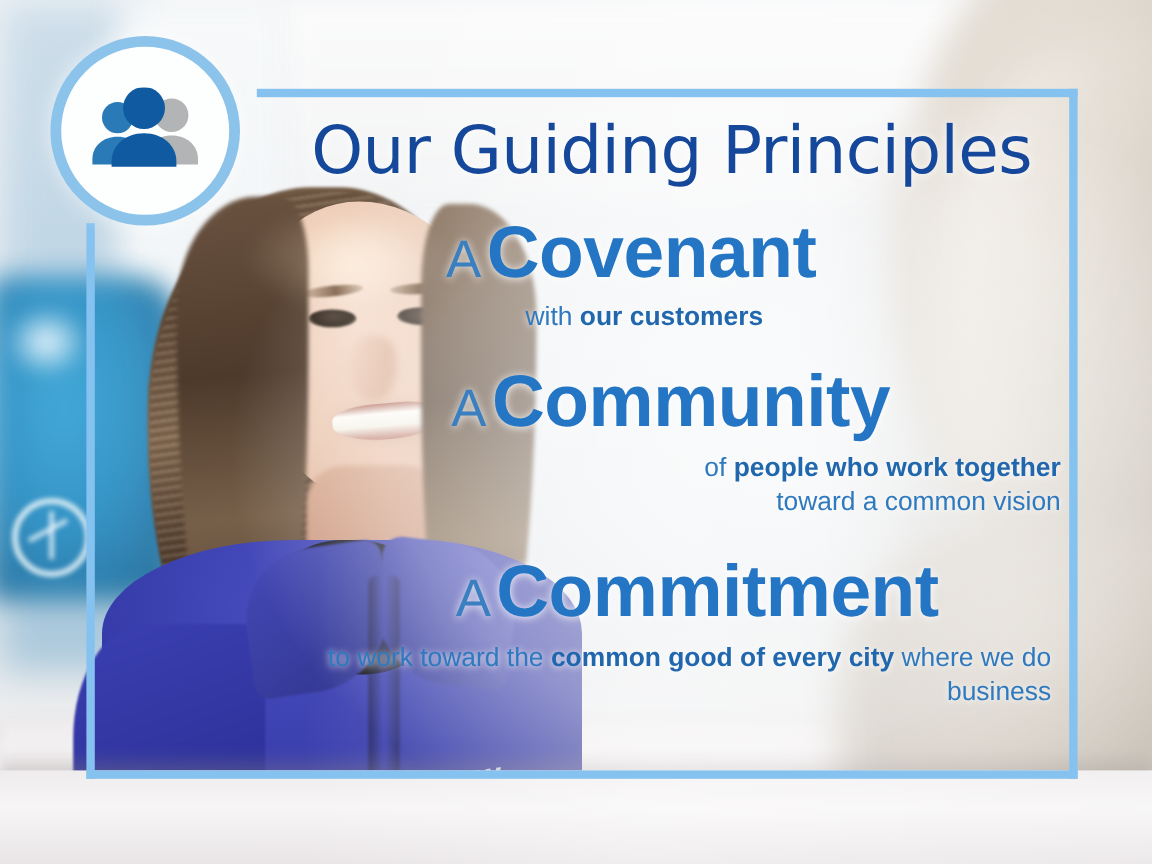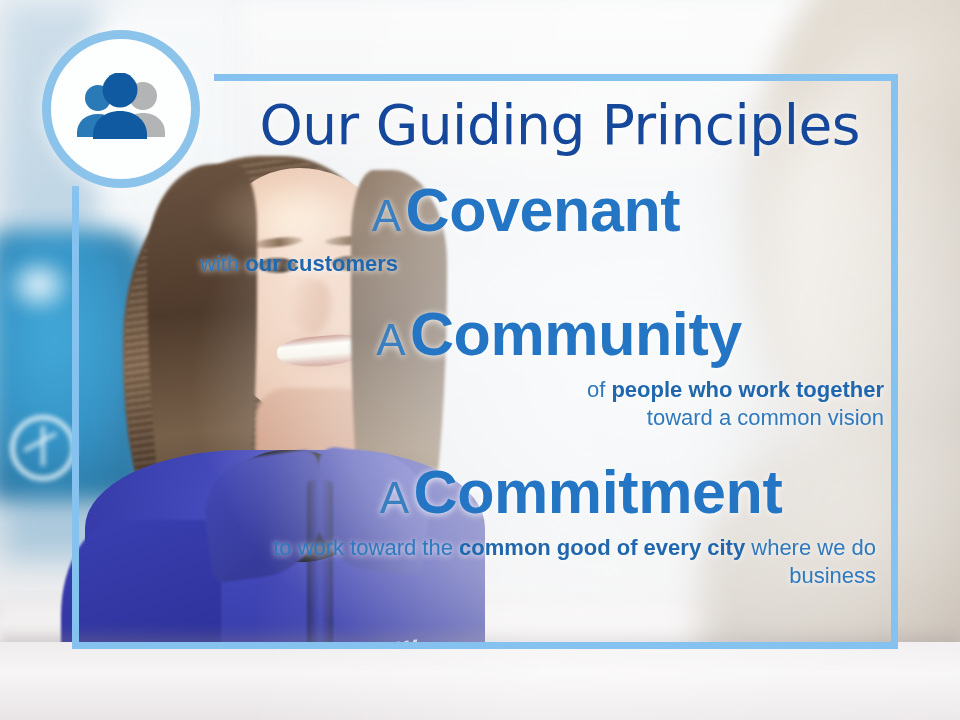--- a/index.html
+++ b/index.html
@@ -497,21 +497,21 @@
     font-size: 22px;
     line-height: 1.28;
     color: #2f79bf;
     text-shadow: 0 1px 6px rgba(255,255,255,.9);
   }
   .p-sub b { font-weight: 700; color: #2067ae; }
 
   
   #principle-covenant   { top: 108px; }
   #principle-covenant   .p-head { padding-right: 38px; }
-  #principle-covenant   .p-sub  { padding-right: 16px; margin-top: 8px; }
+  #principle-covenant   .p-sub  { text-align: center; padding-right: 16px; margin-top: 8px; }
 
   #principle-community  { top: 232px; }
   #principle-community  .p-head { padding-left: 28px; }
   #principle-community  .p-sub  { text-align: right; padding-right: 6px; margin-top: 10px; }
 
   #principle-commitment { top: 390px; }
   #principle-commitment .p-head { padding-left: 72px; }
   #principle-commitment .p-sub  { text-align: right; padding-right: 14px; margin-top: 10px; }
 </style>
 </head>

